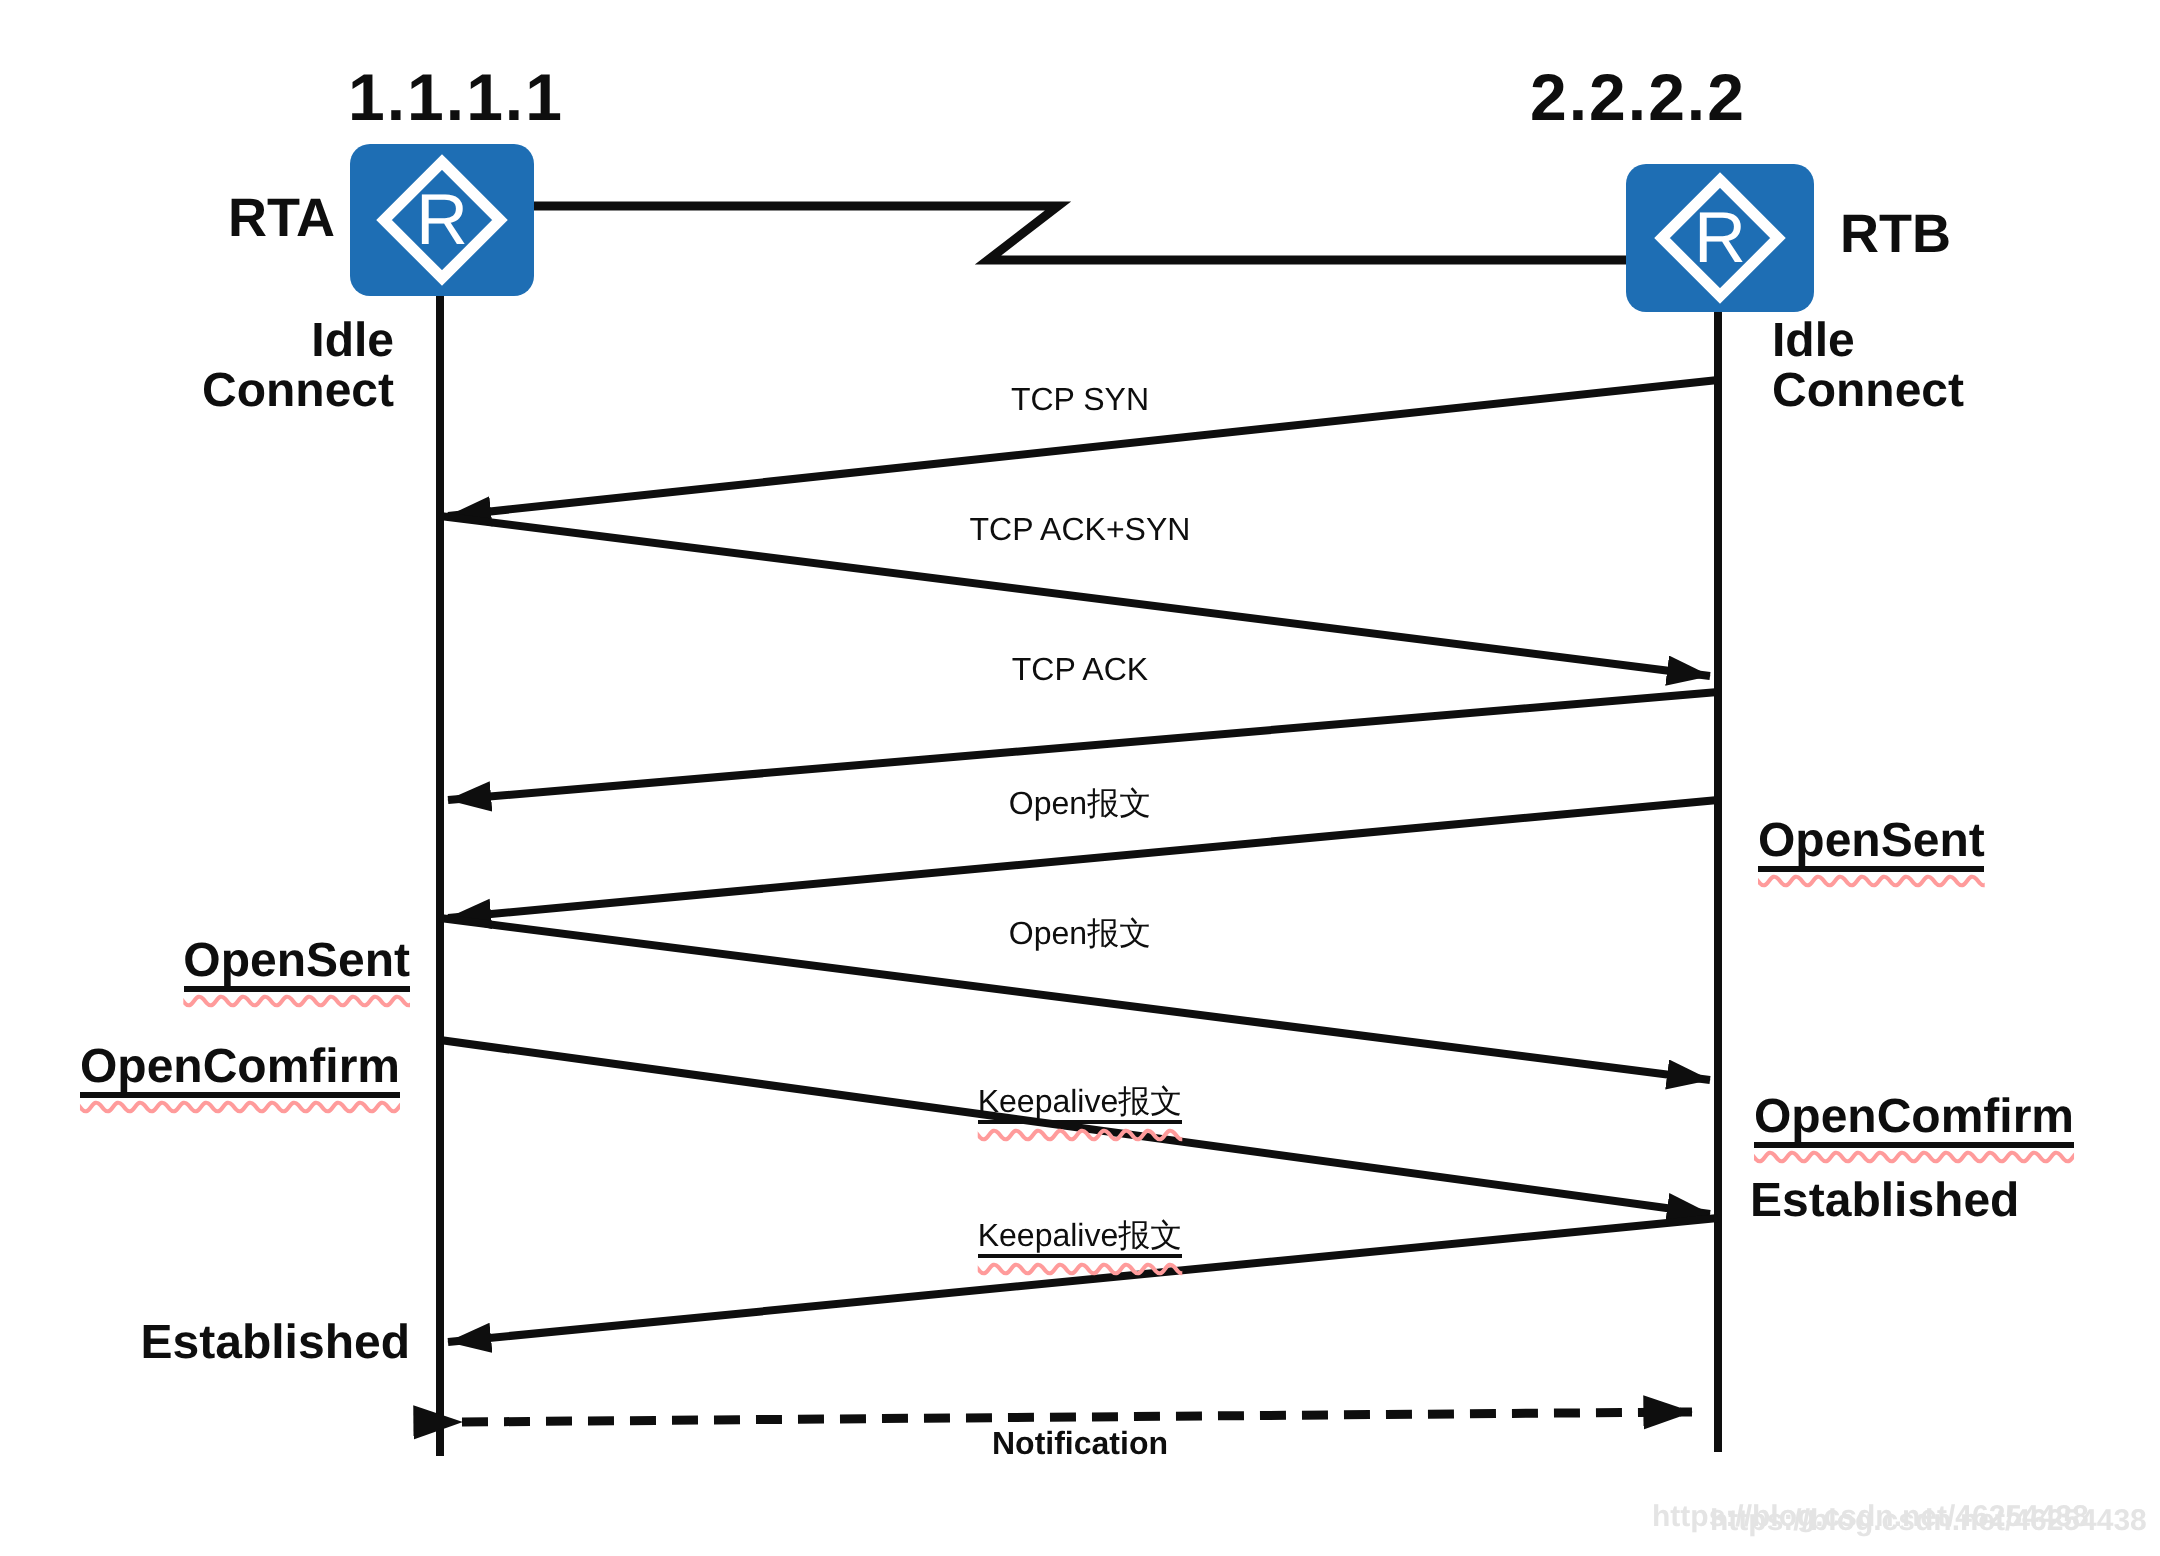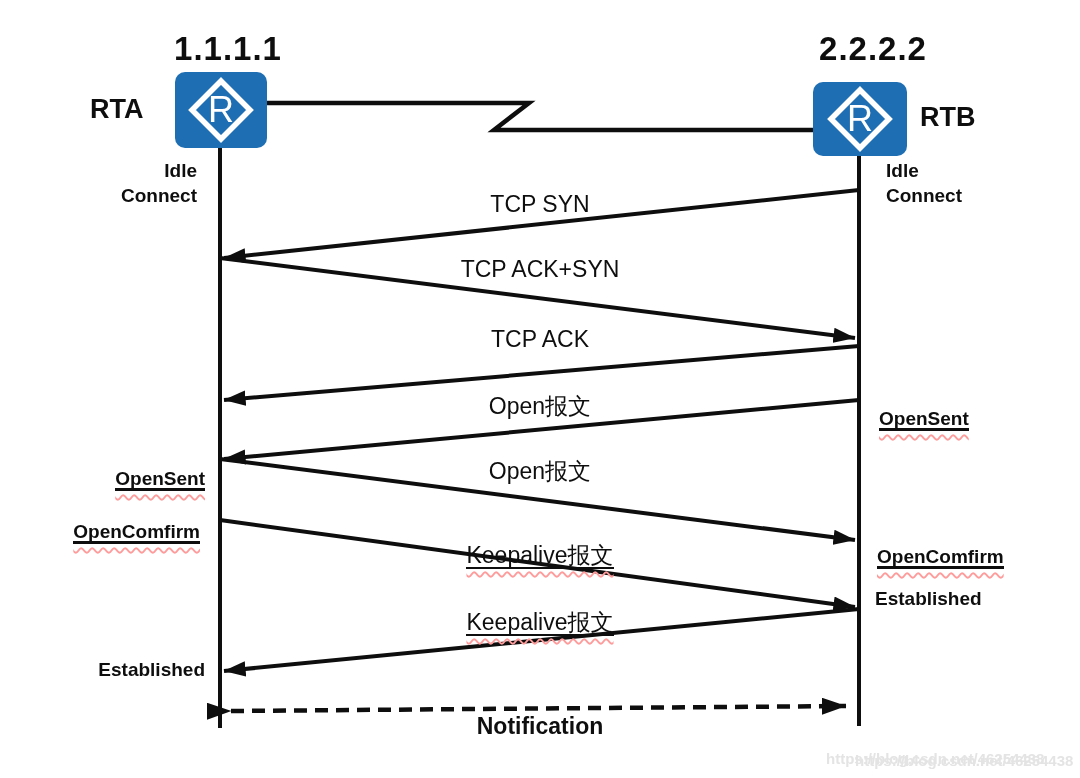--- a/index.html
+++ b/index.html
@@ -2,22 +2,22 @@
 <html><head>
 <meta charset="utf-8">
 <style>
   html,body{margin:0;padding:0;background:#ffffff;}
   #stage{
     position:relative;width:1080px;height:778px;background:#ffffff;overflow:hidden;
     font-family:"Liberation Sans","DejaVu Sans",sans-serif;color:#0e0e0e;
   }
   #gfx{position:absolute;left:0;top:0;width:1080px;height:778px;}
   .lbl{position:absolute;white-space:nowrap;line-height:1.0;}
-  .msg{font-size:23px;}
-  .state{font-size:19px;font-weight:700;}
+  .msg{font-size:16px;}
+  .state{font-size:24px;font-weight:700;}
   .ip{font-size:33px;font-weight:700;letter-spacing:1px;}
   .rname{font-size:27px;font-weight:700;}
   .center{text-align:center;}
   .right{text-align:right;}
   .ul3{display:inline-block;border-bottom:3px solid #0e0e0e;padding-bottom:0px;}
   .ul2{display:inline-block;border-bottom:2px solid #0e0e0e;padding-bottom:0px;}
   .sq{
     text-decoration-line:underline;
     text-decoration-style:wavy;
     text-decoration-color:#ff9b9b;
@@ -70,22 +70,22 @@
     </g>
 
     <g>
       <rect x="813" y="82" width="94" height="74" rx="10" fill="#1E6EB4"></rect>
       <path d="M860 90 L889 119 L860 148 L831 119 Z" fill="none" stroke="#ffffff" stroke-width="5.5"></path>
       <text x="860" y="131" text-anchor="middle" font-size="36" fill="#ffffff" font-family="Liberation Sans, DejaVu Sans, sans-serif">R</text>
     </g>
   </svg>
 
   <div class="lbl ip center" style="left:168px;top:32px;width:120px;">1.1.1.1</div>
-  <div class="lbl ip center" style="left:813px;top:32px;width:120px;">2.2.2.2</div>
-  <div class="lbl rname" style="left:90px;top:96px;text-align:right;">RTA</div>
+  <div class="lbl ip center" style="left:759px;top:32px;width:120px;">2.2.2.2</div>
+  <div class="lbl rname" style="left:114px;top:96px;text-align:right;">RTA</div>
   <div class="lbl rname" style="left:920px;top:104px;text-align:right;">RTB</div>
 
   <div class="lbl state right stack" style="left:20px;top:158px;width:177px;">
     <div>Idle</div>
     <div>Connect</div>
   </div>
   <div class="lbl state stack" style="left:886px;top:158px;">
     <div>Idle</div>
     <div>Connect</div>
   </div>

